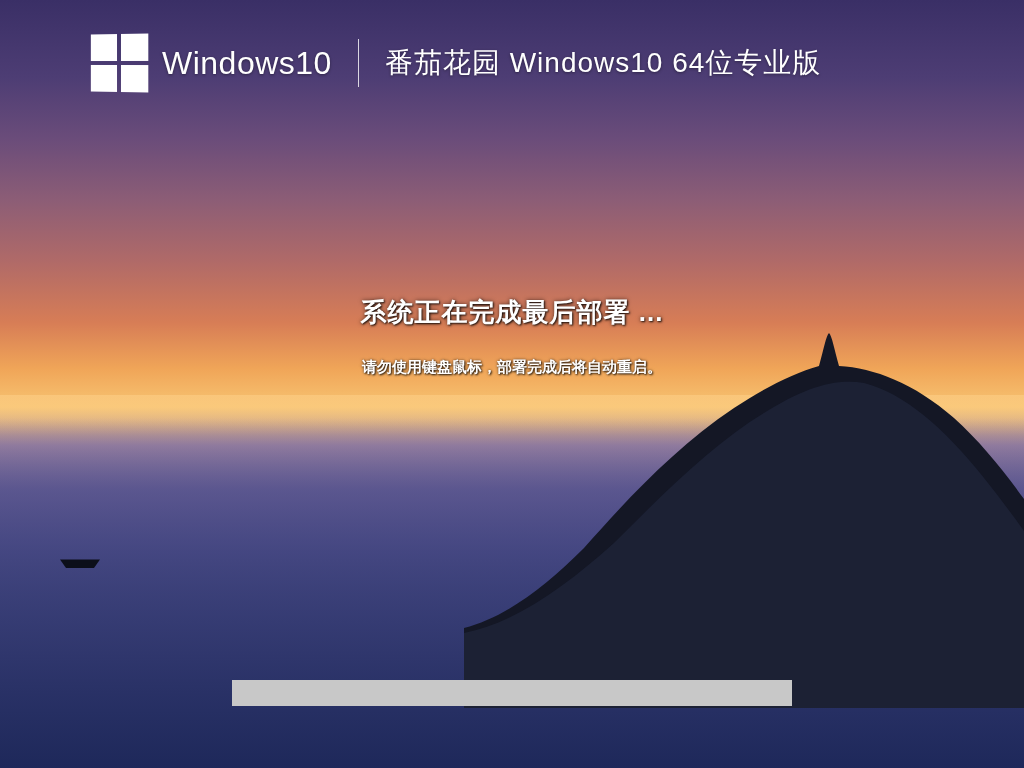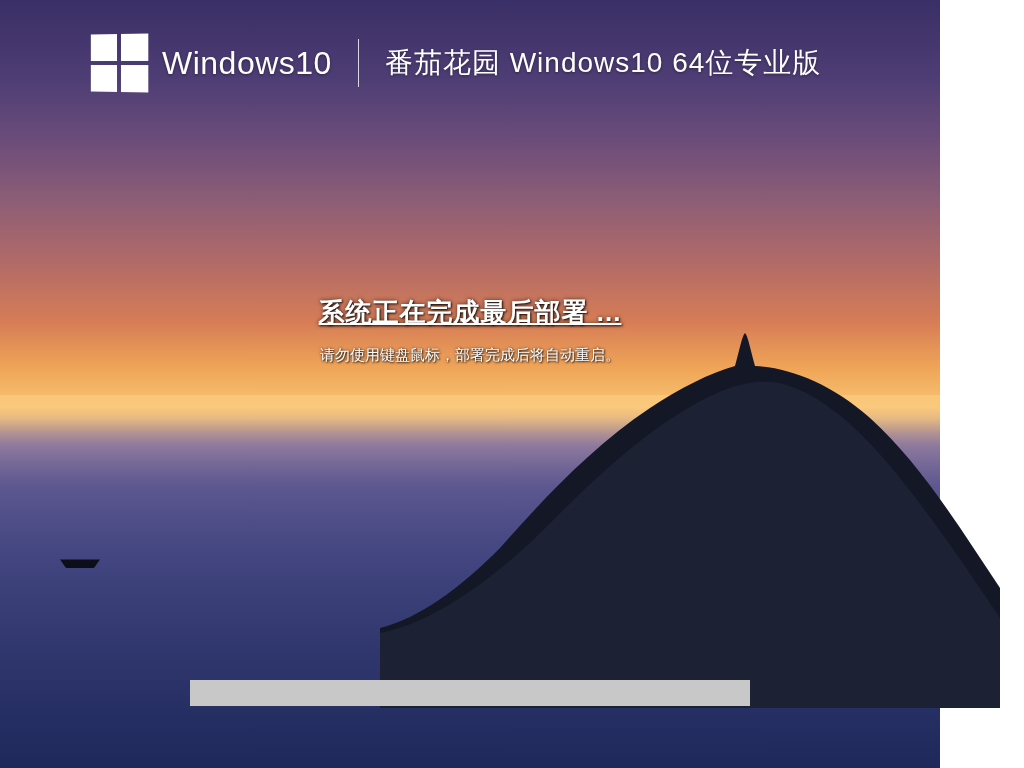--- a/index.html
+++ b/index.html
@@ -1,19 +1,19 @@
 <!DOCTYPE html>
 <html><head>
 <meta charset="utf-8">
 <style>
   * { margin: 0; padding: 0; box-sizing: border-box; }
   html, body { width: 1024px; height: 768px; overflow: hidden; font-family: "Microsoft YaHei", "Segoe UI", sans-serif; }
   .stage {
     position: relative;
-    width: 940px;
+    width: 1024px;
     height: 768px;
     background:
       linear-gradient(to bottom,
         #3a2f66 0%,
         #4d3d74 10%,
         #6a4c7a 18%,
         #8c5d76 26%,
         #b06a68 34%,
         #d77d56 42%,
         #f0a558 48%,
@@ -102,26 +102,25 @@
     top: 295px;
     left: 0; right: 0;
     text-align: center;
     color: #ffffff;
   }
   .status-primary {
     font-size: 26px;
     font-weight: 700;
     letter-spacing: 1px;
     text-shadow: 0 0 4px rgba(0,0,0,0.6), 1px 1px 2px rgba(0,0,0,0.8);
-    text-decoration: underline;
   }
   .status-secondary {
-    margin-top: 16px;
+    margin-top: 28px;
     font-size: 15px;
-    font-weight: 400;
+    font-weight: 700;
     text-shadow: 0 0 3px rgba(0,0,0,0.6), 1px 1px 2px rgba(0,0,0,0.8);
   }
   
   .progress-wrap {
     position: absolute;
     left: 50%;
     transform: translateX(-50%);
     bottom: 62px;
     width: 560px;
     height: 26px;

